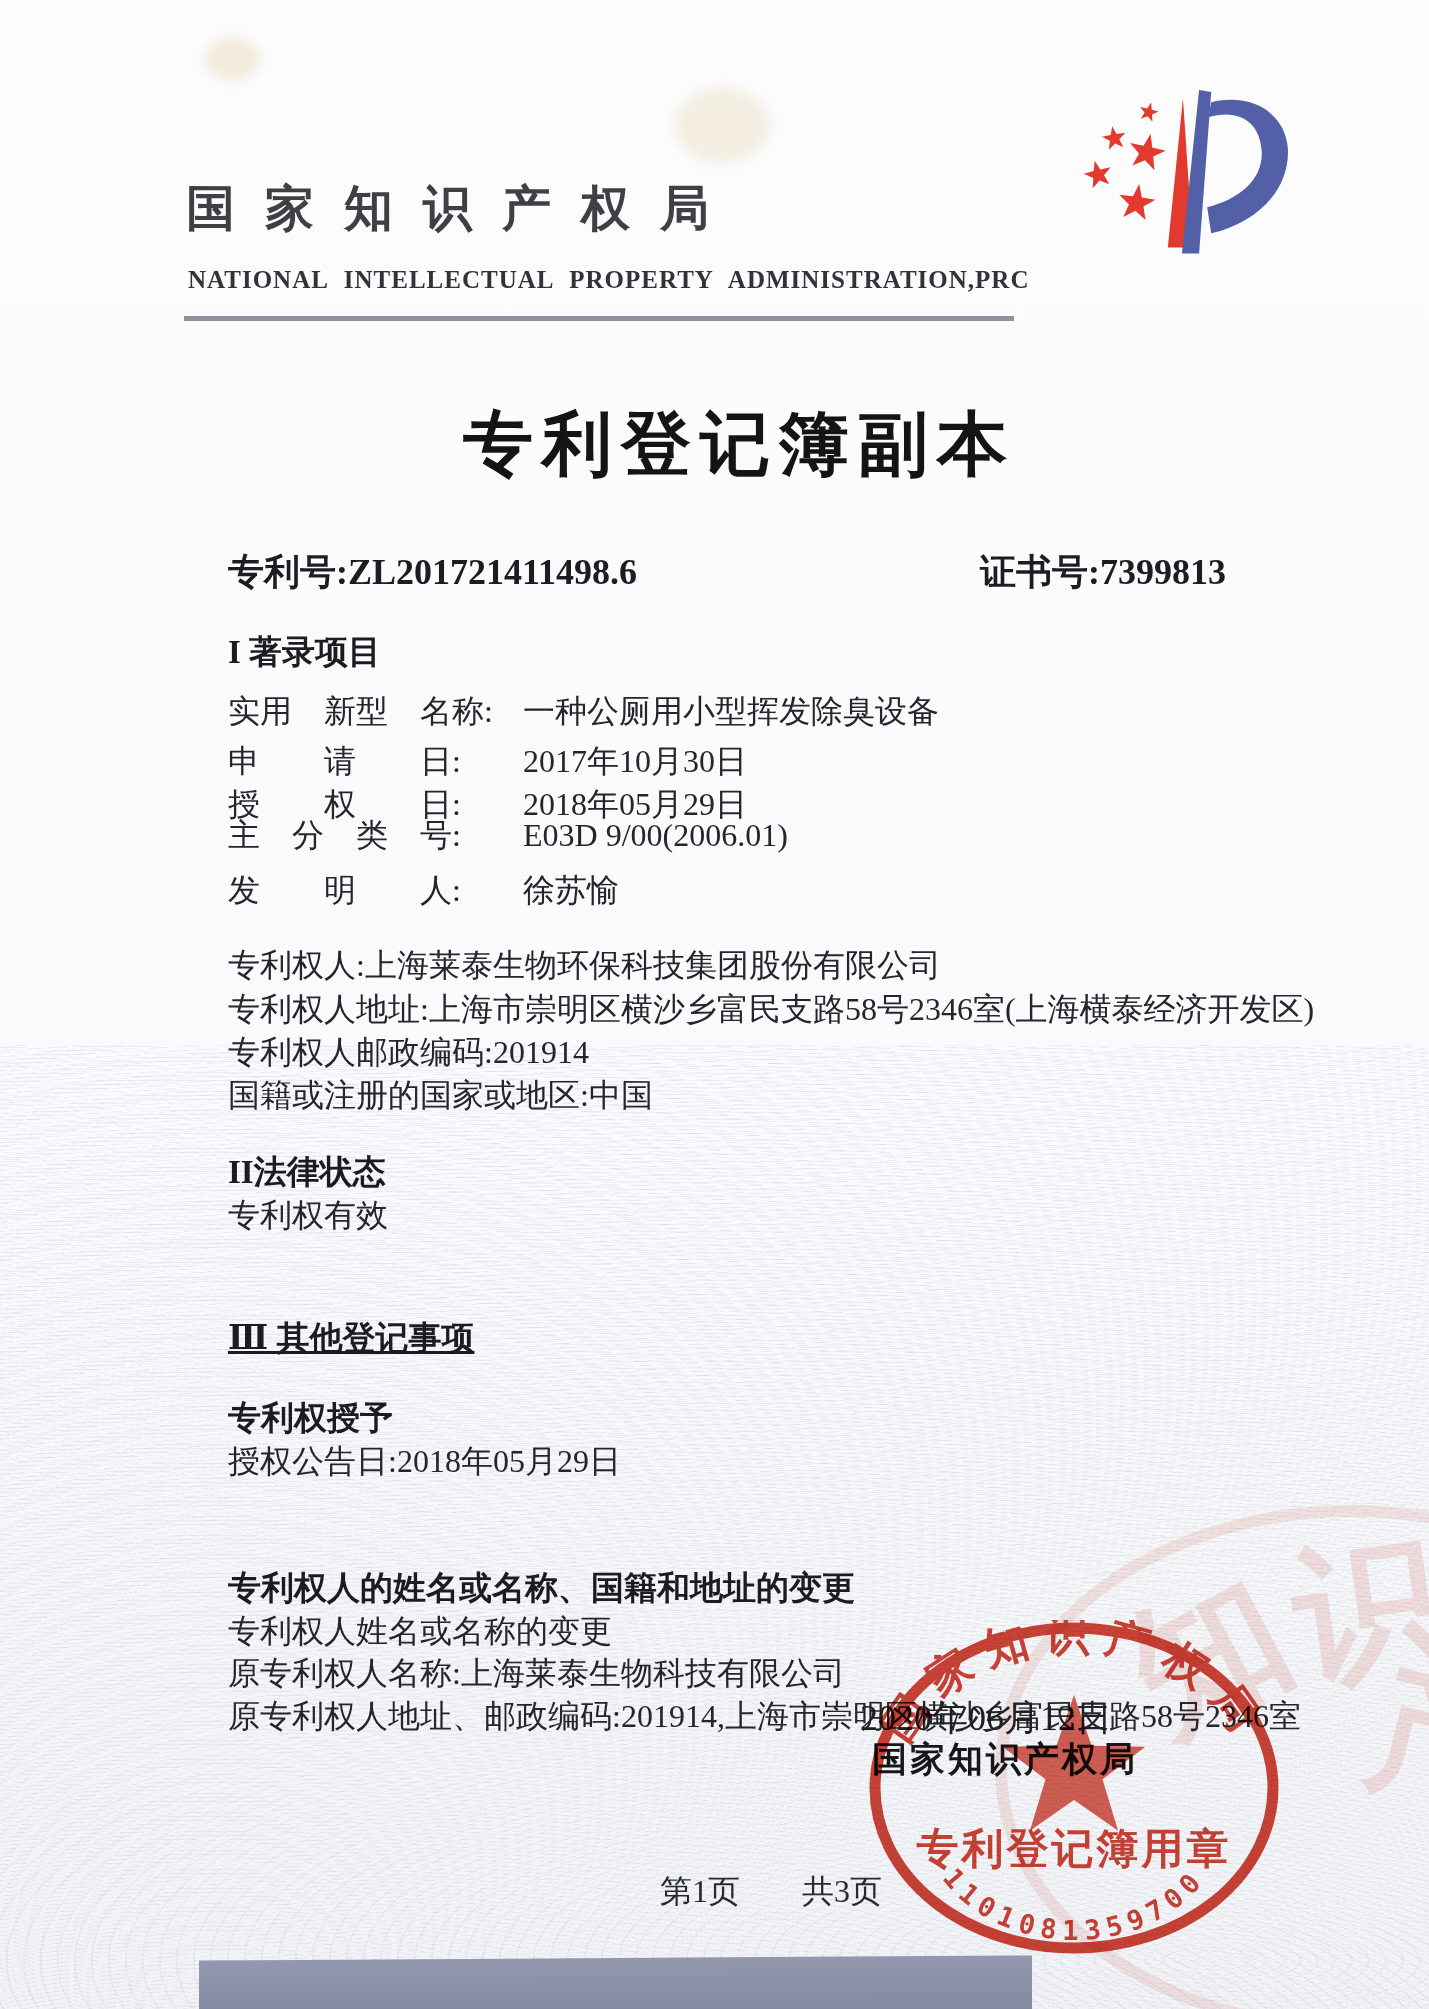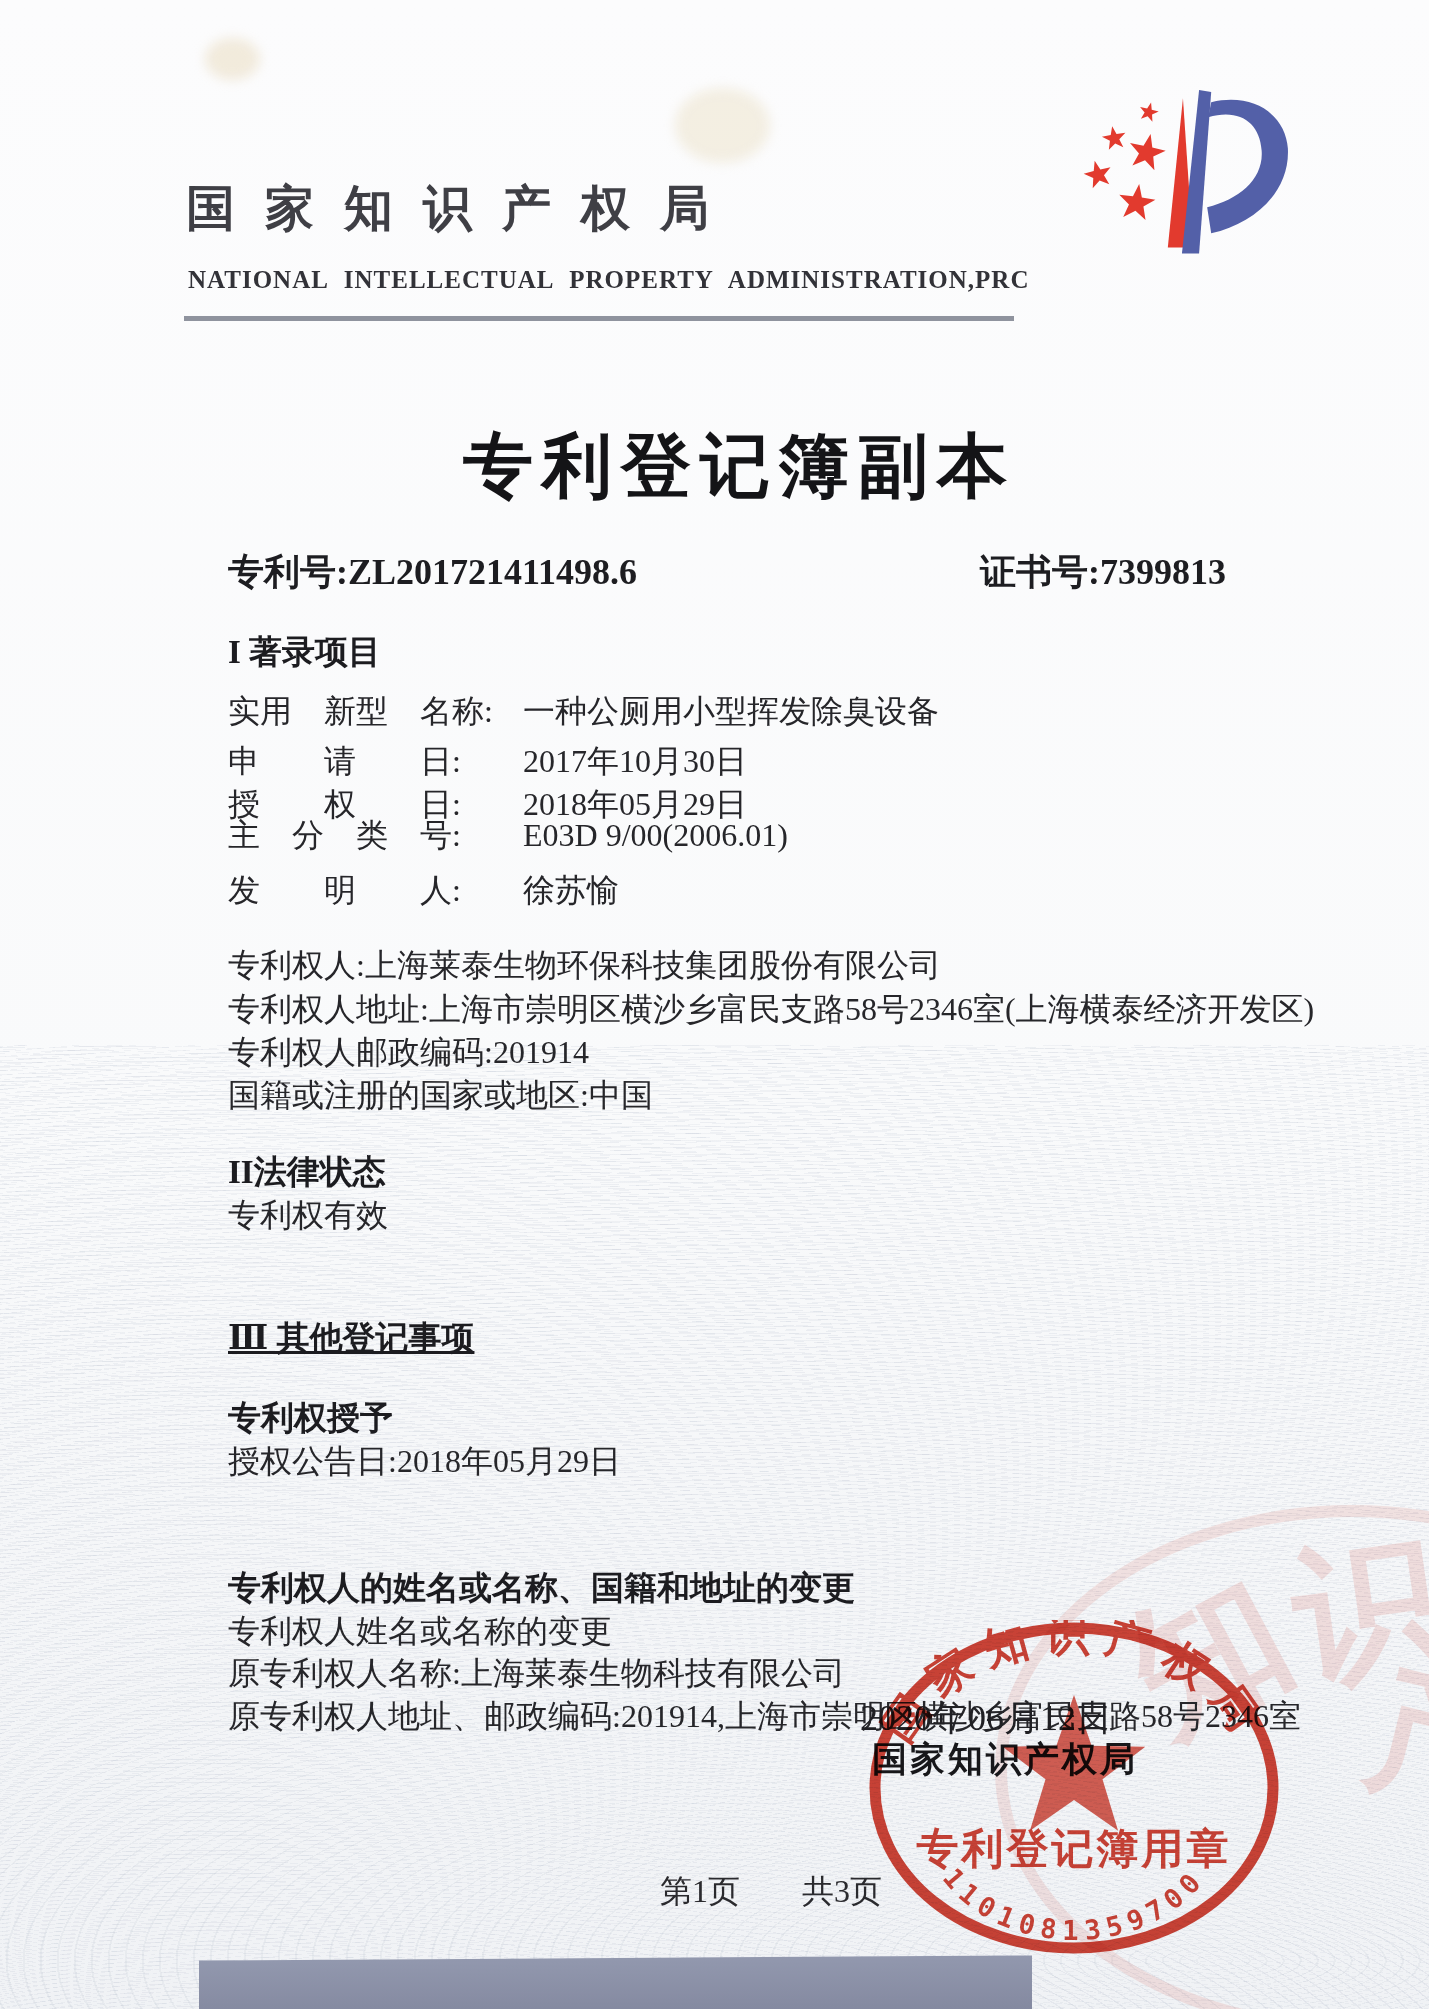--- a/index.html
+++ b/index.html
@@ -26,21 +26,21 @@
     font-size:49px; font-weight:600; letter-spacing:30px; color:#3f3f45; white-space:nowrap;
   }
   .hdr-en {
     position:absolute; left:188px; top:266px; z-index:3;
     font-size:25px; font-weight:700; letter-spacing:1px; word-spacing:9px; color:#323238; white-space:nowrap;
   }
   .rule { position:absolute; left:184px; top:316px; width:830px; height:5px; background:#8f939e; z-index:3; }
   .logo { position:absolute; left:1078px; top:86px; width:222px; height:212px; z-index:3; }
 
   .doc-title {
-    position:absolute; left:463px; top:420px; z-index:3;
+    position:absolute; left:463px; top:398px; z-index:3;
     font-size:70px; font-weight:700; letter-spacing:9px; color:#141417; white-space:nowrap;
   }
   .num-row { position:absolute; left:0; top:548px; width:100%; z-index:3; font-size:36px; font-weight:600; color:#1d1d21;}
   .num-patent { position:absolute; left:228px; top:0; white-space:nowrap;}
   .num-cert   { position:absolute; left:980px; top:0; white-space:nowrap;}
 
   .sec-head { position:absolute; left:228px; z-index:3; font-size:33px; font-weight:700; color:#1c1c20; white-space:nowrap; }
   .body-line { position:absolute; left:228px; z-index:3; font-size:32px; color:#26262a; white-space:nowrap; }
   .frow { position:absolute; left:228px; z-index:3; font-size:32px; color:#26262a; white-space:nowrap; }
   .flabel { display:inline-block; width:287px; }

